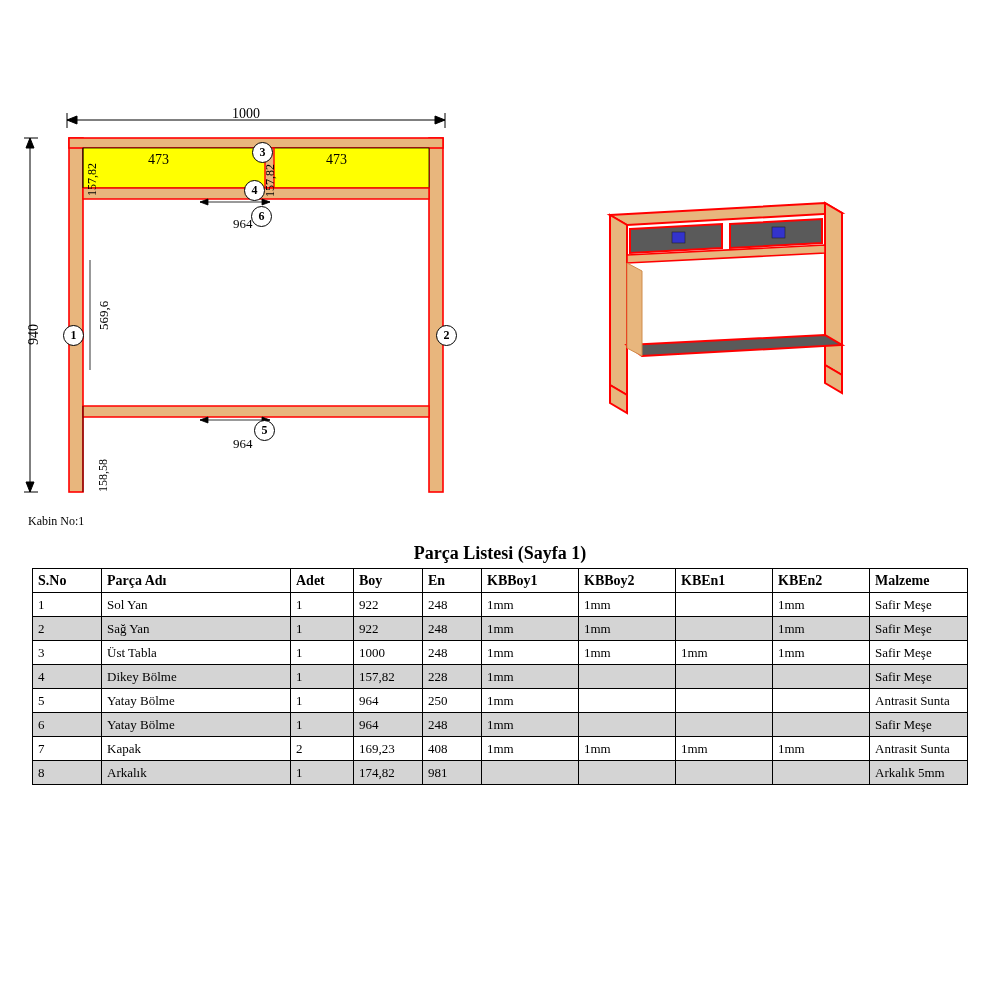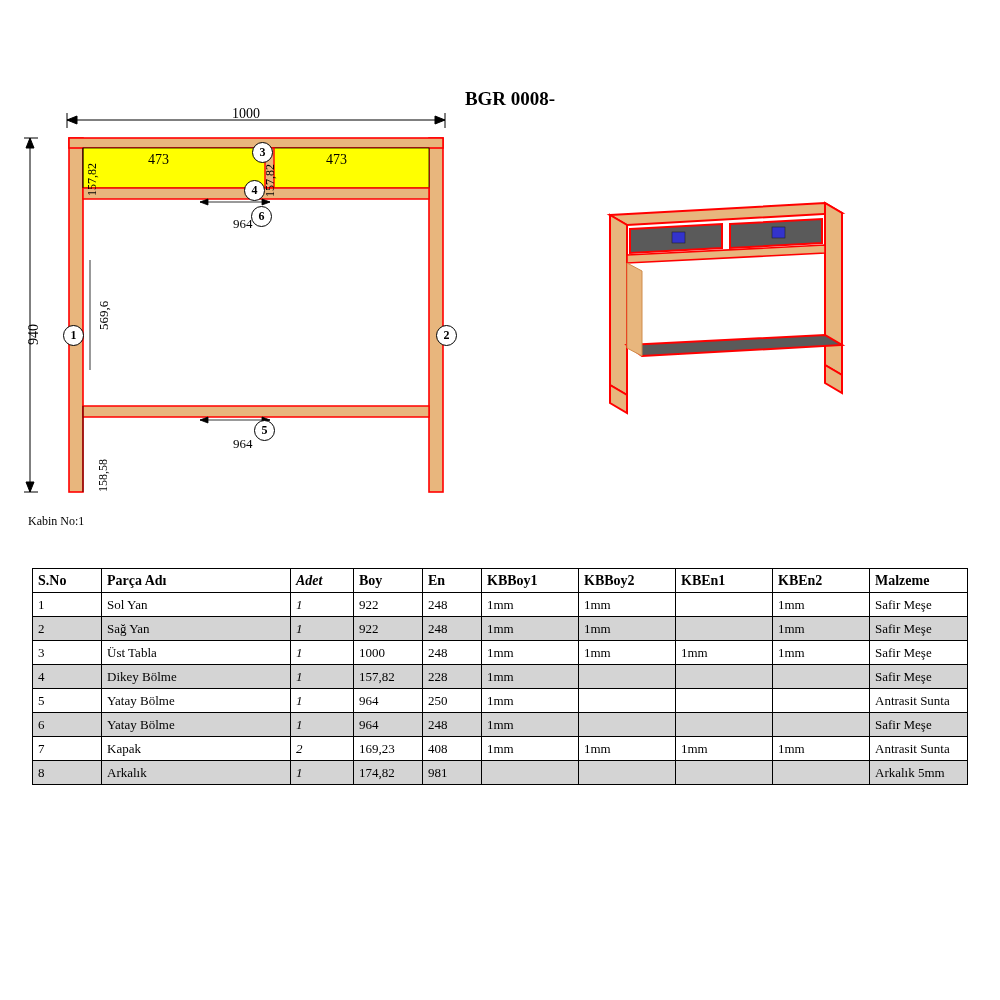--- a/index.html
+++ b/index.html
@@ -114,34 +114,33 @@
     font-size: 14px;
   }
   table.parts tbody tr:nth-child(even) td {
     background: #d4d4d4;
   }
   table.parts tbody tr:nth-child(odd) td {
     background: #ffffff;
   }
   th.c-sno, td.c-sno { width: 58px; }
   th.c-ad, td.c-ad   { width: 178px; padding-left: 18px; }
-  th.c-adet, td.c-adet { width: 52px; font-style: italic; }
+  th.c-adet, td.c-adet { width: 52px; }
   th.c-boy, td.c-boy { width: 58px; }
   th.c-en, td.c-en   { width: 48px; }
   th.c-kb, td.c-kb   { width: 86px; }
   th.c-mal, td.c-mal { width: auto; padding-left: 14px; }
   th.c-mal { text-align: center; }
   th.c-ad { padding-left: 14px; }
 </style>
 </head>
 <body>
 
 <div class="page">
 
-  <div class="main-title">BGR 0008-</div>
 
   <svg class="tech-draw" viewBox="0 0 480 400" width="480" height="400">
 
     <g stroke="#000" stroke-width="1">
       <line x1="47" y1="10" x2="425" y2="10"></line>
       <line x1="47" y1="3" x2="47" y2="18"></line>
       <line x1="425" y1="3" x2="425" y2="18"></line>
       <polygon points="47,10 57,6 57,14" fill="#000"></polygon>
       <polygon points="425,10 415,6 415,14" fill="#000"></polygon>
     </g>
@@ -241,20 +240,21 @@
 
     <polygon points="47,78 62,86 62,171 47,163" fill="#e8b67d" stroke="#d08c4a" stroke-width="1"></polygon>
 
     <polygon points="30,200 47,210 47,228 30,218" fill="#e8b67d" stroke="#ff0000" stroke-width="2"></polygon>
 
     <polygon points="245,180 262,190 262,208 245,198" fill="#e8b67d" stroke="#ff0000" stroke-width="2"></polygon>
   </svg>
 
   <div class="kabin-no">Kabin No:1</div>
 
+  <div class="table-title">Parça Listesi   (Sayfa 1)</div>
 
   <div class="parts-table-wrap">
     <table class="parts">
       <thead>
         <tr>
           <th class="c-sno">S.No</th>
           <th class="c-ad">Parça Adı</th>
           <th class="c-adet">Adet</th>
           <th class="c-boy">Boy</th>
           <th class="c-en">En</th>

